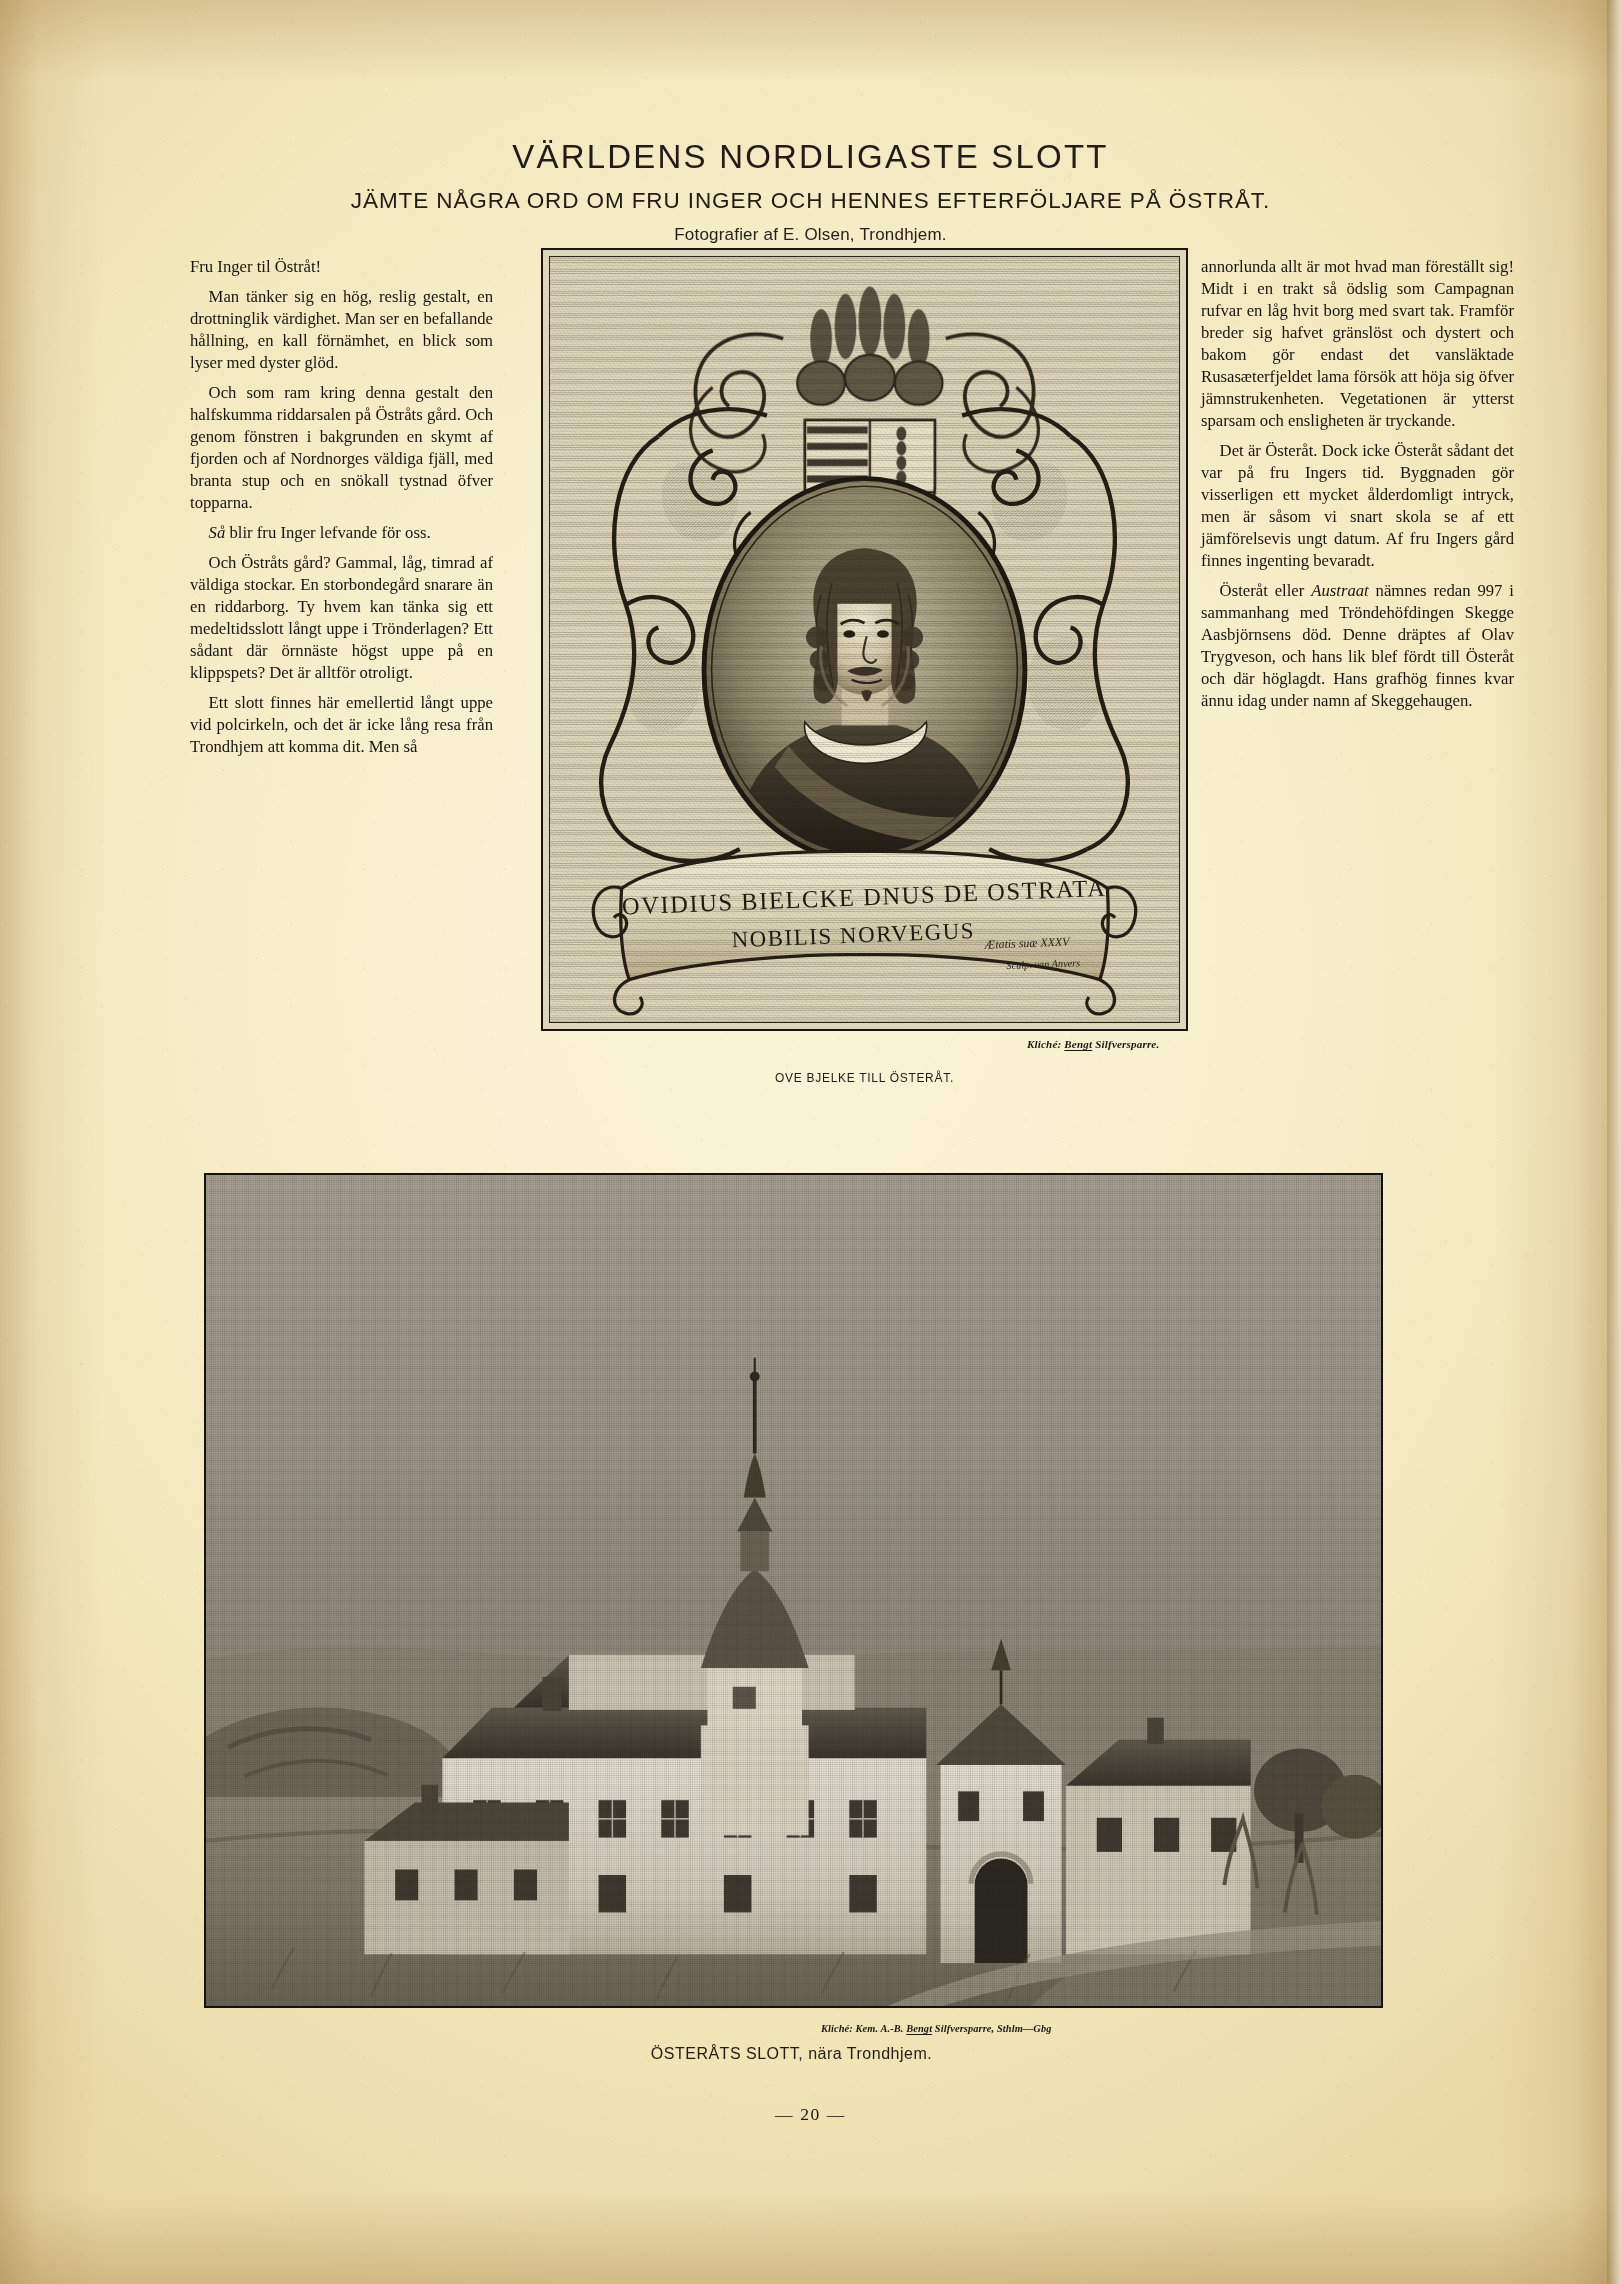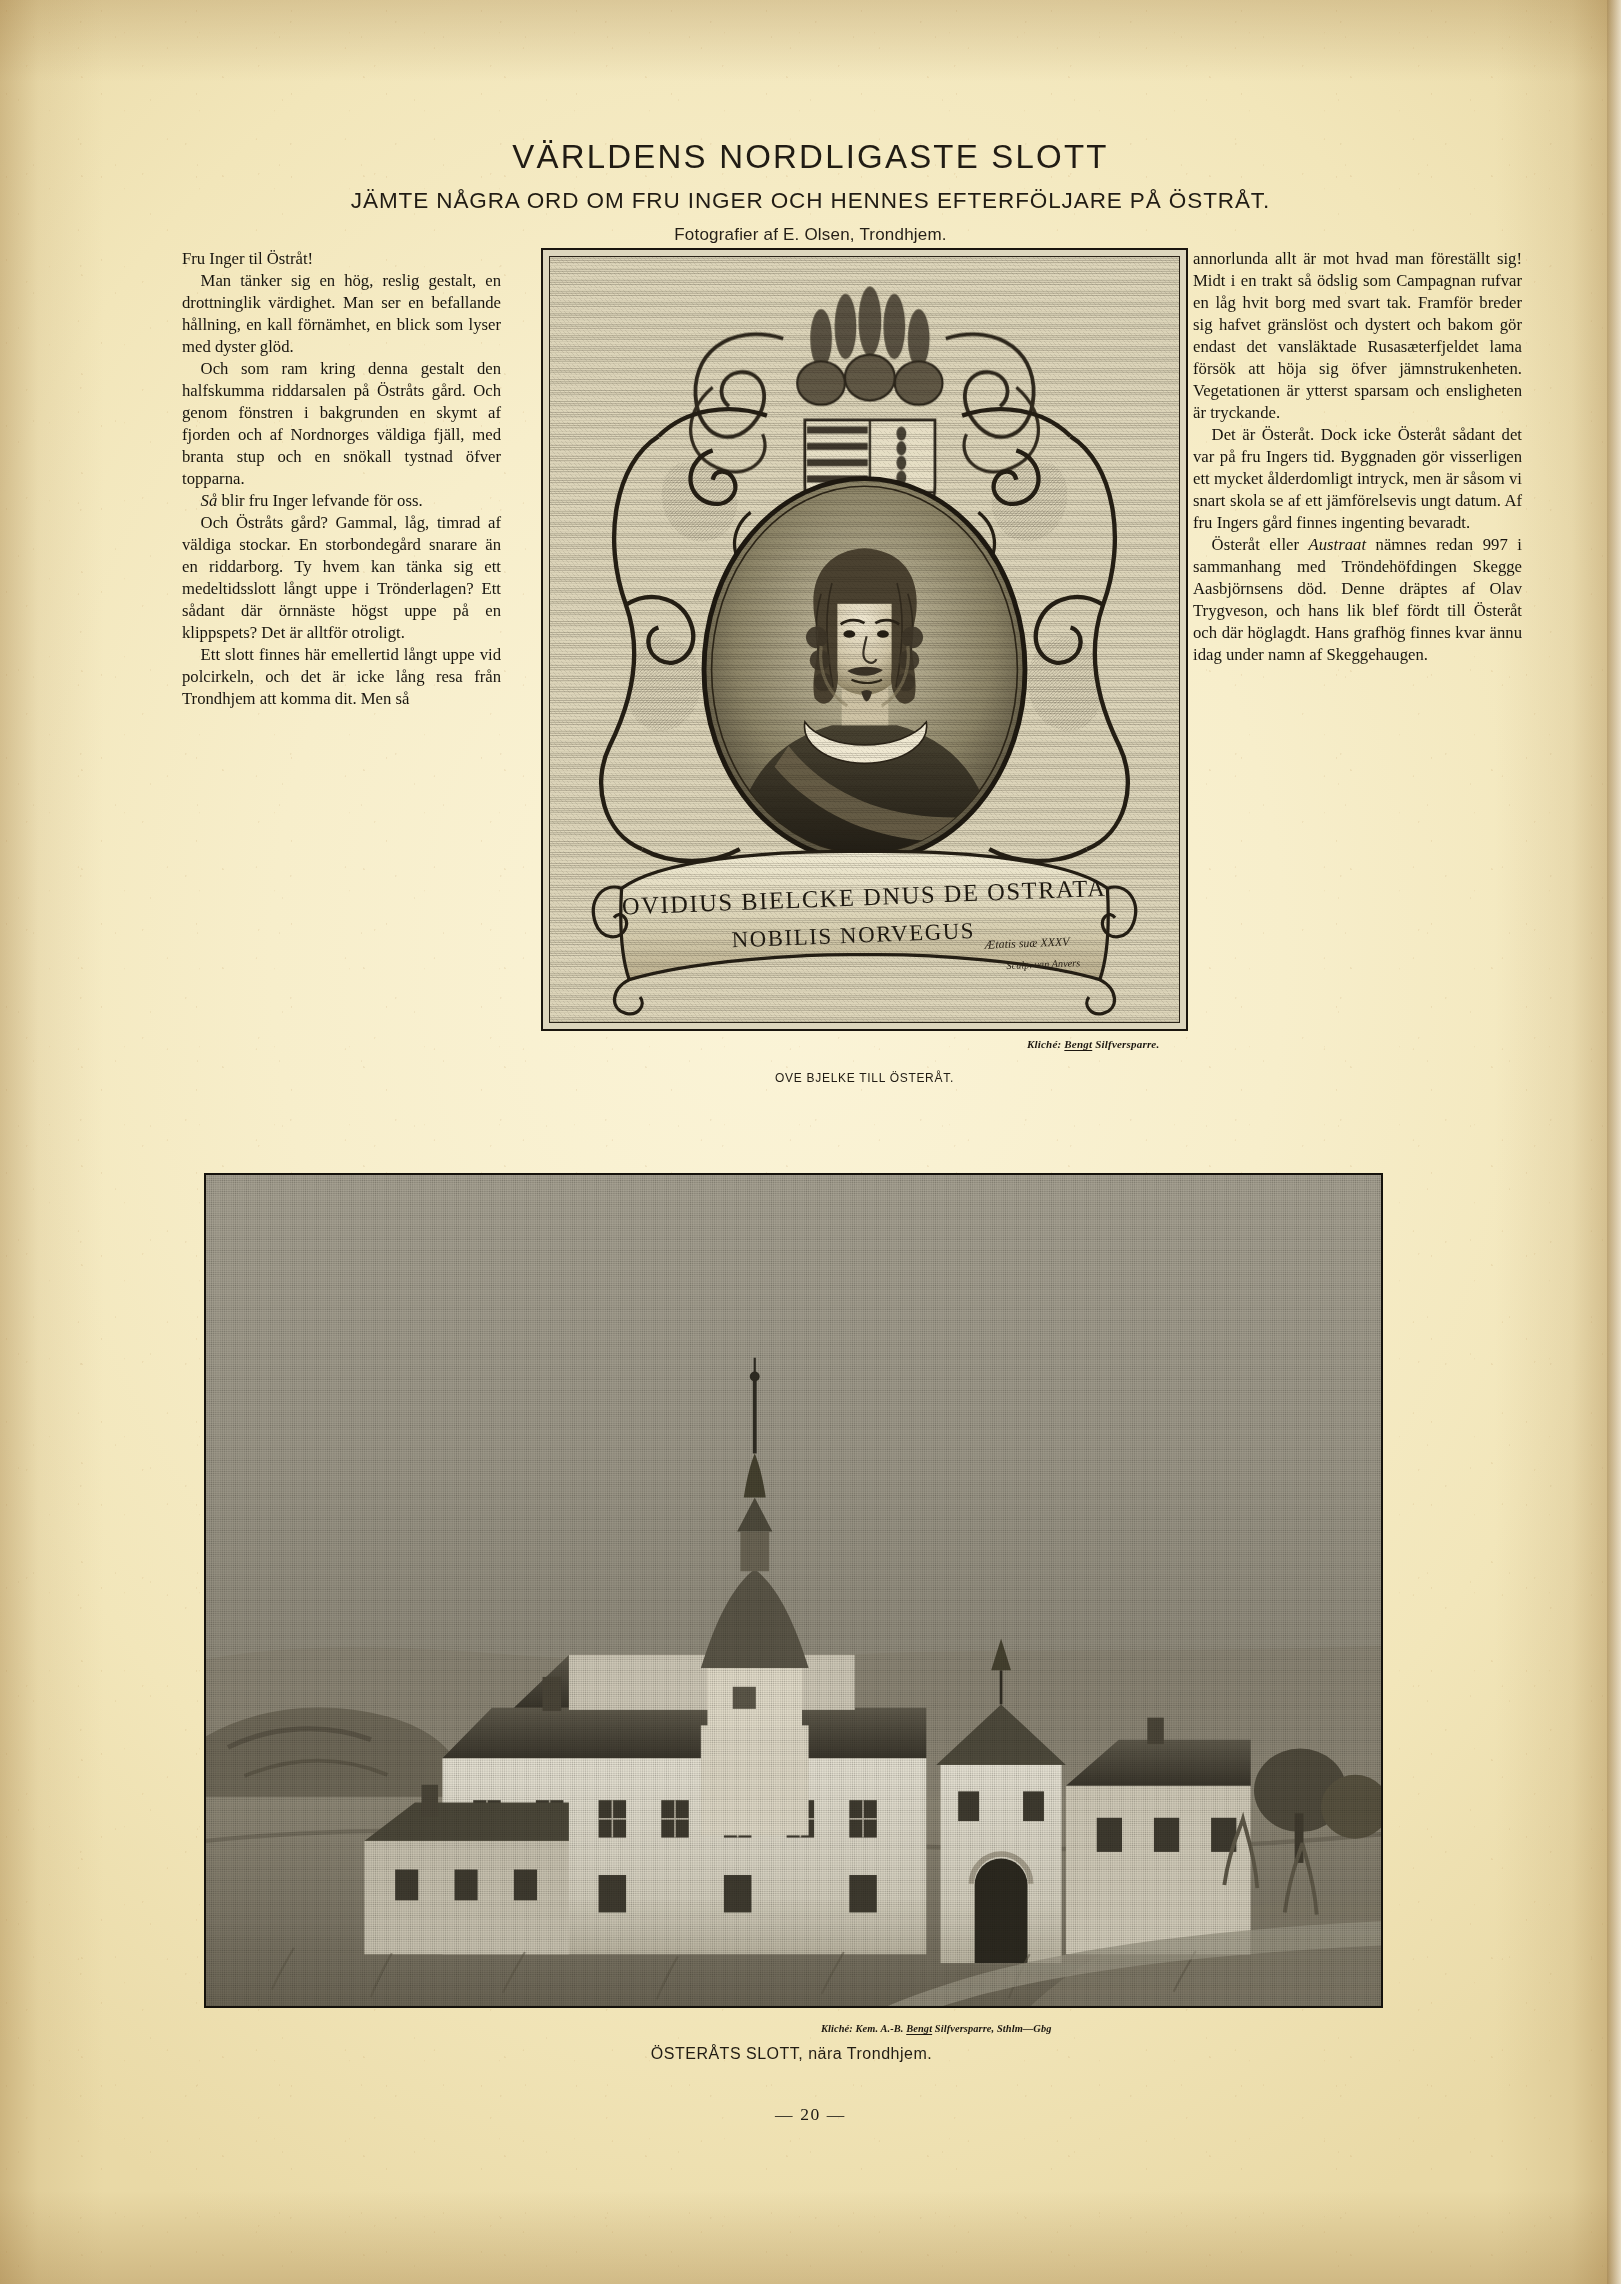--- a/index.html
+++ b/index.html
@@ -97,21 +97,21 @@
     font-size: 16.7px;
     line-height: 22px;
     text-align: justify;
     text-justify: inter-word;
     hyphens: manual;
     color: #18150f;
   }
   .col-left  { left: 182px;  top: 248px; width: 319px; }
   .col-right { left: 1193px; top: 248px; width: 329px; }
 
-  .col p { margin: 0; text-indent: 18.6px; }
+  .col p { margin: 8px; text-indent: 18.6px; }
   .col p.noindent { text-indent: 0; }
   .col i { font-style: italic; }
 
   
   .engraving-wrap {
     position: absolute;
     left: 541px; top: 248px;
     width: 647px; height: 783px;
     z-index: 5;
   }

